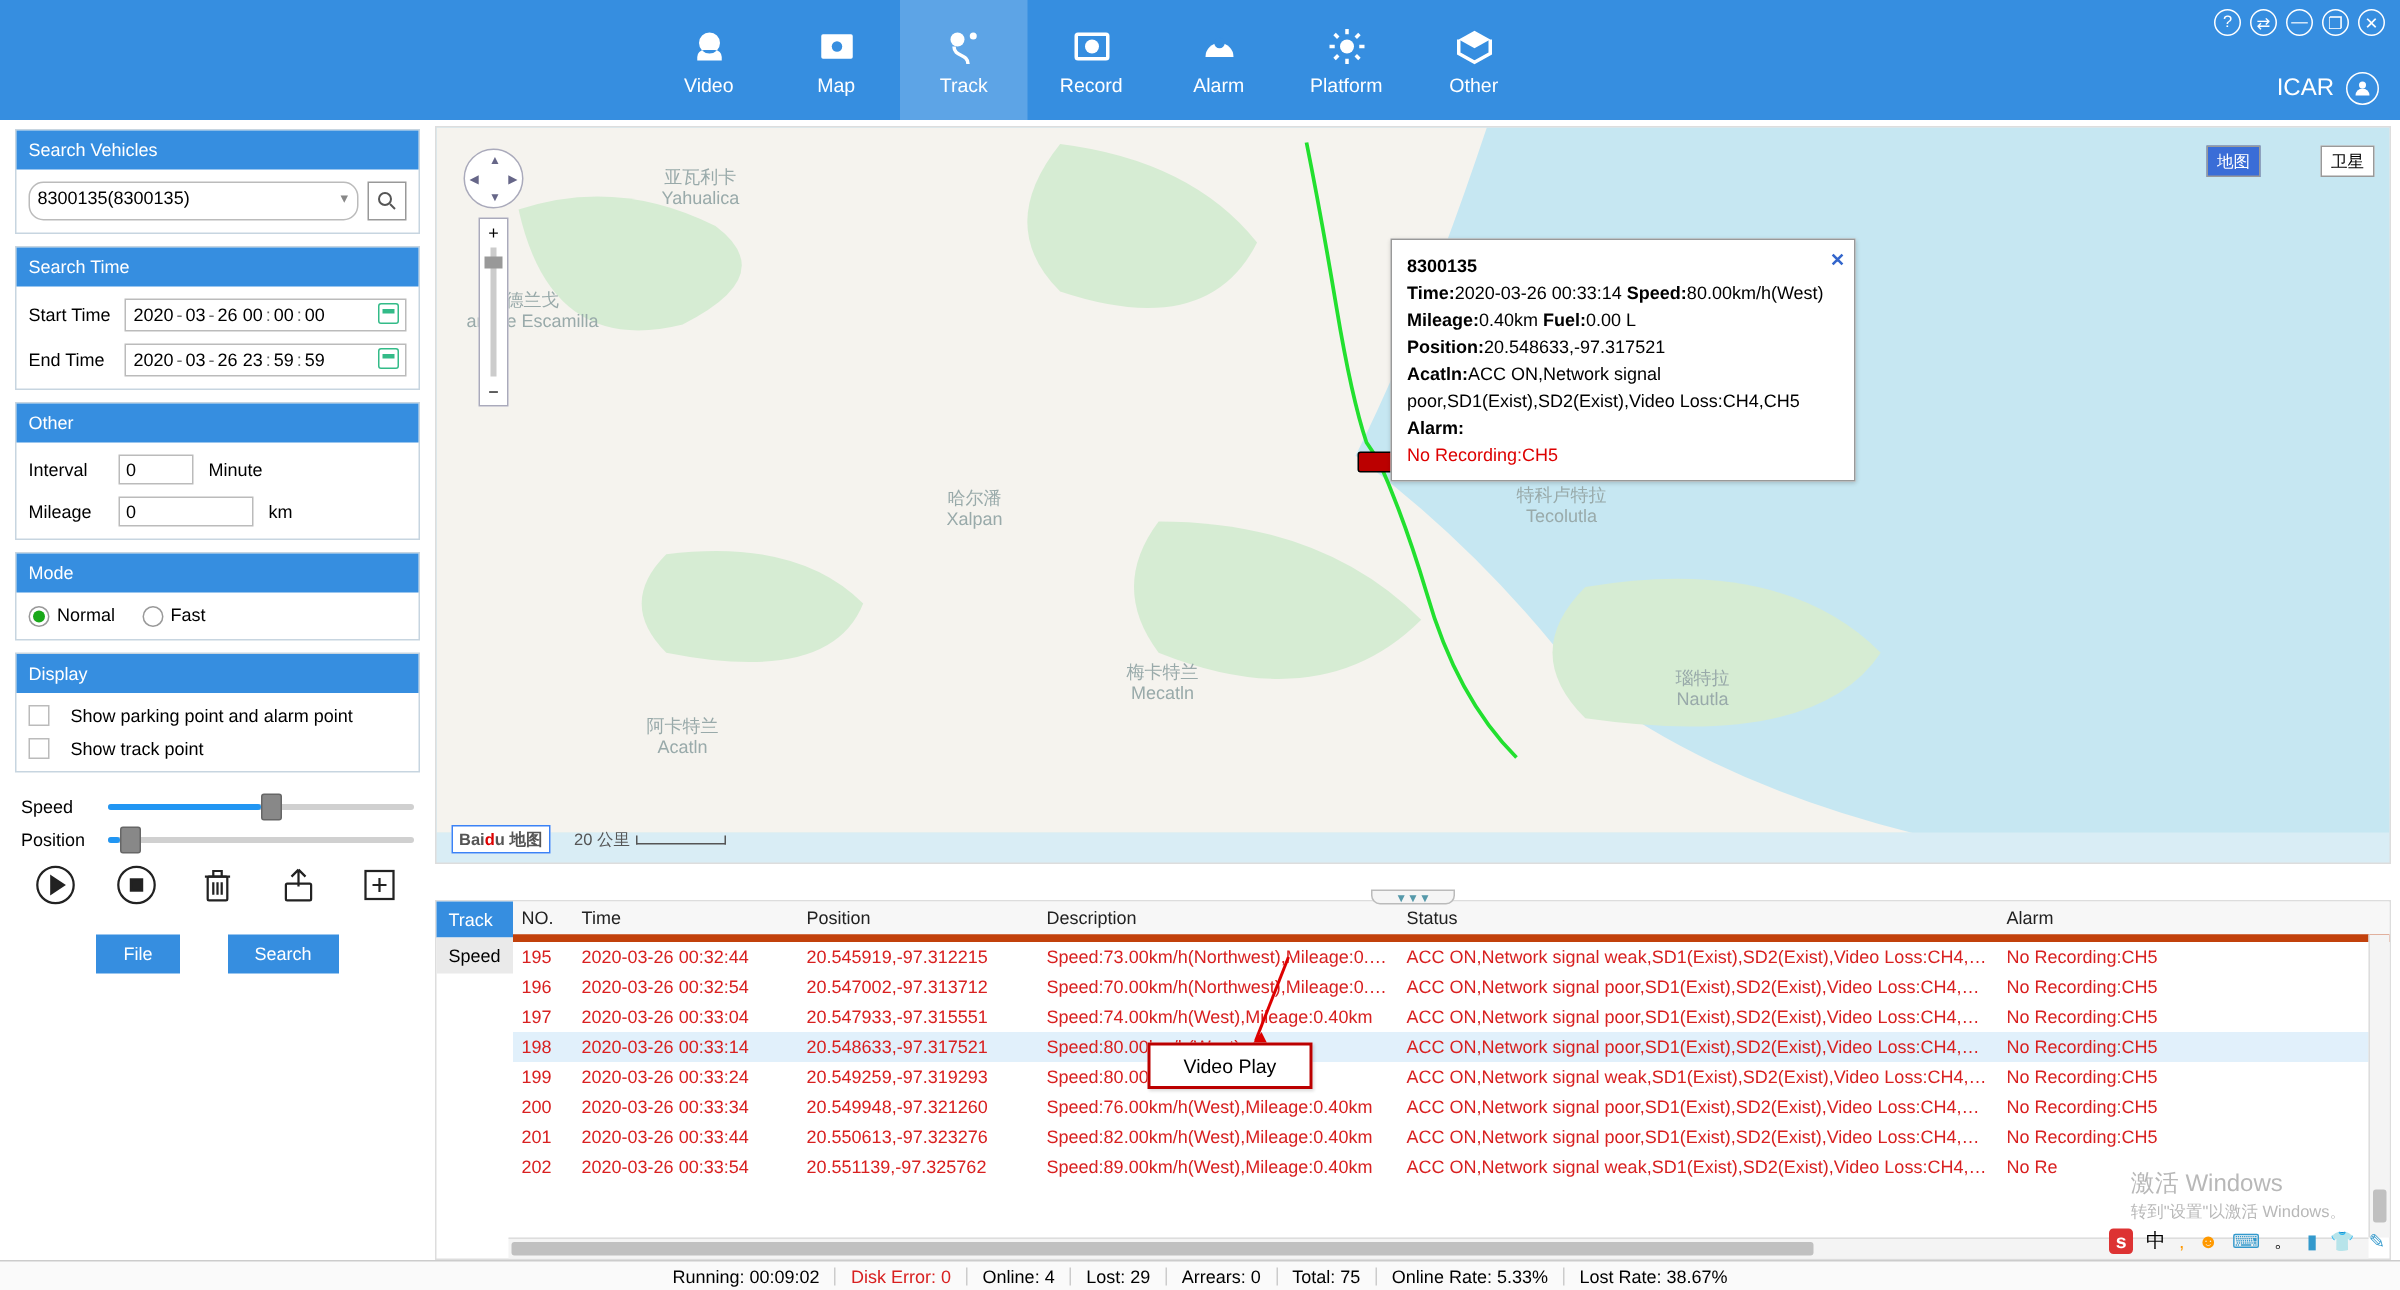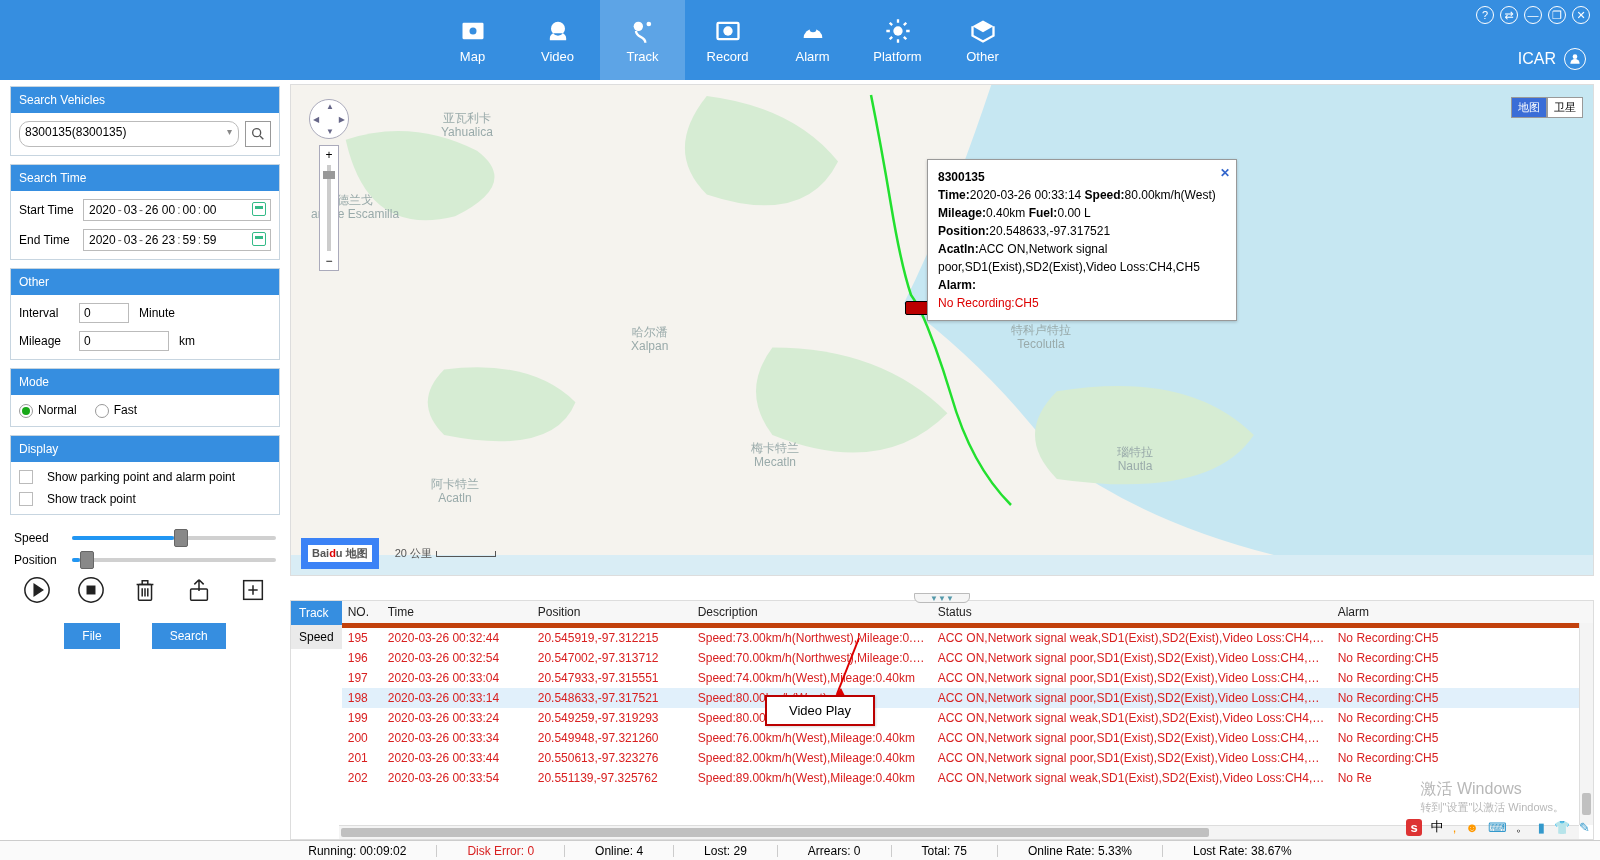--- a/index.html
+++ b/index.html
@@ -62,25 +62,25 @@
 
 .map { flex: 1; background: #d9edf5; position: relative; border: 1px solid #ddd; margin-top: 4px; overflow: hidden; }
 .map-land { position: absolute; inset: 0; }
 .map-label { position: absolute; font-size: 12px; color: #9aa; text-align: center; line-height: 1.2; }
 .pan-ctrl { position: absolute; left: 18px; top: 14px; width: 40px; height: 40px; border: 1px solid #aab; border-radius: 50%; background: #fff; }
 .pan-ctrl span { position: absolute; font-size: 8px; color: #668; }
 .zoom-ctrl { position: absolute; left: 28px; top: 60px; width: 20px; background: #fff; border: 1px solid #aab; display: flex; flex-direction: column; align-items: center; padding: 2px 0; }
 .zoom-ctrl .zbtn { width: 16px; height: 14px; display: flex; align-items: center; justify-content: center; font-size: 12px; cursor: pointer; }
 .zoom-ctrl .zslot { width: 4px; height: 86px; background: #ccc; margin: 3px 0; position: relative; }
 .zoom-ctrl .zslot::after { content: ""; position: absolute; width: 12px; height: 8px; background: #999; left: -4px; top: 6px; }
-.map-type { position: absolute; right: 10px; top: 12px; display: flex; }
+.map-type { position: absolute; right: 10px; top: 12px; display: flex; gap: 40px; }
 .map-type span { display: inline-block; border: 1px solid #999; padding: 2px 6px; font-size: 11px; background: #fff; cursor: pointer; }
 .map-type span.active { background: #3a6dd7; color: #fff; }
 .map-attrib { position: absolute; left: 10px; bottom: 6px; font-size: 11px; color: #555; display: flex; align-items: center; gap: 6px; }
-.map-attrib .baidu { background: #fff; border: 7px solid #3b82f6; padding: 1px 4px; font-weight: bold; }
+.map-attrib .baidu { background: #fff; border: 1px solid #3b82f6; padding: 1px 4px; font-weight: bold; }
 .map-attrib .baidu em { font-style: normal; color: #d00; }
 .map-attrib .scale { display: inline-block; margin-left: 10px; }
 .map-attrib .scalebar { display: inline-block; width: 60px; height: 6px; border: 1px solid #555; border-top: none; margin-left: 4px; vertical-align: middle; }
 .map-popup { position: absolute; background: #fff; border: 1px solid #999; padding: 8px 10px; font-size: 12px; width: 310px; top: 74px; left: 636px; box-shadow: 0 1px 3px rgba(0,0,0,.2); line-height: 1.5; }
 .map-popup .close { position: absolute; right: 6px; top: 4px; color: #36c; cursor: pointer; font-weight: bold; }
 .map-popup b { font-weight: bold; }
 .map-popup .red { color: #d00; }
 .vehicle-marker { position: absolute; left: 614px; top: 216px; width: 26px; height: 14px; background: #b00; border: 1px solid #000; border-radius: 2px; }
 .track-line { position: absolute; stroke: #22e02f; stroke-width: 2.5; fill: none; }
 
@@ -98,47 +98,47 @@
 .scroll-y { position: absolute; right: 0; top: 22px; bottom: 14px; width: 14px; background: #f4f4f4; border-left: 1px solid #ddd; }
 .scroll-y .thumb { background: #c0c0c0; position: absolute; left: 2px; right: 2px; top: 170px; height: 22px; border-radius: 2px; }
 .scroll-x { position: absolute; left: 48px; right: 14px; bottom: 0; height: 14px; background: #f4f4f4; border-top: 1px solid #ddd; }
 .scroll-x .thumb { background: #c0c0c0; position: absolute; top: 2px; bottom: 2px; left: 2px; width: 70%; border-radius: 2px; }
 .video-play-tip { position: absolute; border: 2px solid #b00; background: #fff; font-size: 13px; padding: 6px 22px; left: 474px; top: 94px; box-shadow: 1px 1px 2px rgba(0,0,0,.15); }
 .arrow-red { position: absolute; left: 540px; top: 35px; width: 30px; height: 65px; }
 .arrow-red line { stroke: #d00; stroke-width: 2; }
 .arrow-red polygon { fill: #d00; }
 
 
-.statusbar { height: 20px; background: #fafafa; border-top: 1px solid #ccc; display: flex; align-items: center; justify-content: center; font-size: 12px; gap: 30px; }
+.statusbar { height: 20px; background: #fafafa; border-top: 1px solid #ccc; display: flex; align-items: center; justify-content: center; font-size: 12px; gap: 10px; }
 .statusbar .sep { width: 1px; height: 12px; background: #ccc; }
 .statusbar .red { color: #d82020; }
 
 
 .tray { position: absolute; right: 10px; bottom: 24px; display: flex; gap: 9px; align-items: center; }
 .tray span { font-size: 13px; }
 
 .watermark { position: absolute; right: 36px; bottom: 45px; color: #b8b8b8; font-size: 16px; }
 </style>
 </head>
 <body>
 
 <div class="header">
   <div class="nav-tabs">
     <div class="nav-tab">
       <svg viewBox="0 0 24 24">
+          <path d="M12 4a6 6 0 016 6 6 6 0 01-12 0 6 6 0 016-6zm-7 16h14v-2a4 4 0 00-4-4h-6a4 4 0 00-4 4z"></path>
+        </svg>
+      <span>Video</span>
+    </div>
+    <div class="nav-tab">
+      <svg viewBox="0 0 24 24">
           <rect x="3" y="5" width="18" height="14" rx="1"></rect>
           <circle cx="12" cy="12" r="3" fill="#368ee0"></circle>
         </svg>
       <span>Map</span>
-    </div>
-    <div class="nav-tab">
-      <svg viewBox="0 0 24 24">
-          <path d="M12 4a6 6 0 016 6 6 6 0 01-12 0 6 6 0 016-6zm-7 16h14v-2a4 4 0 00-4-4h-6a4 4 0 00-4 4z"></path>
-        </svg>
-      <span>Video</span>
     </div>
     <div class="nav-tab active">
       <svg viewBox="0 0 24 24">
           <circle cx="8" cy="8" r="4"></circle>
           <circle cx="17" cy="6" r="2"></circle>
           <path d="M6 12c0 6 8 4 8 10" stroke="#fff" stroke-width="2" fill="none"></path>
         </svg>
       <span>Track</span>
     </div>
     <div class="nav-tab">

